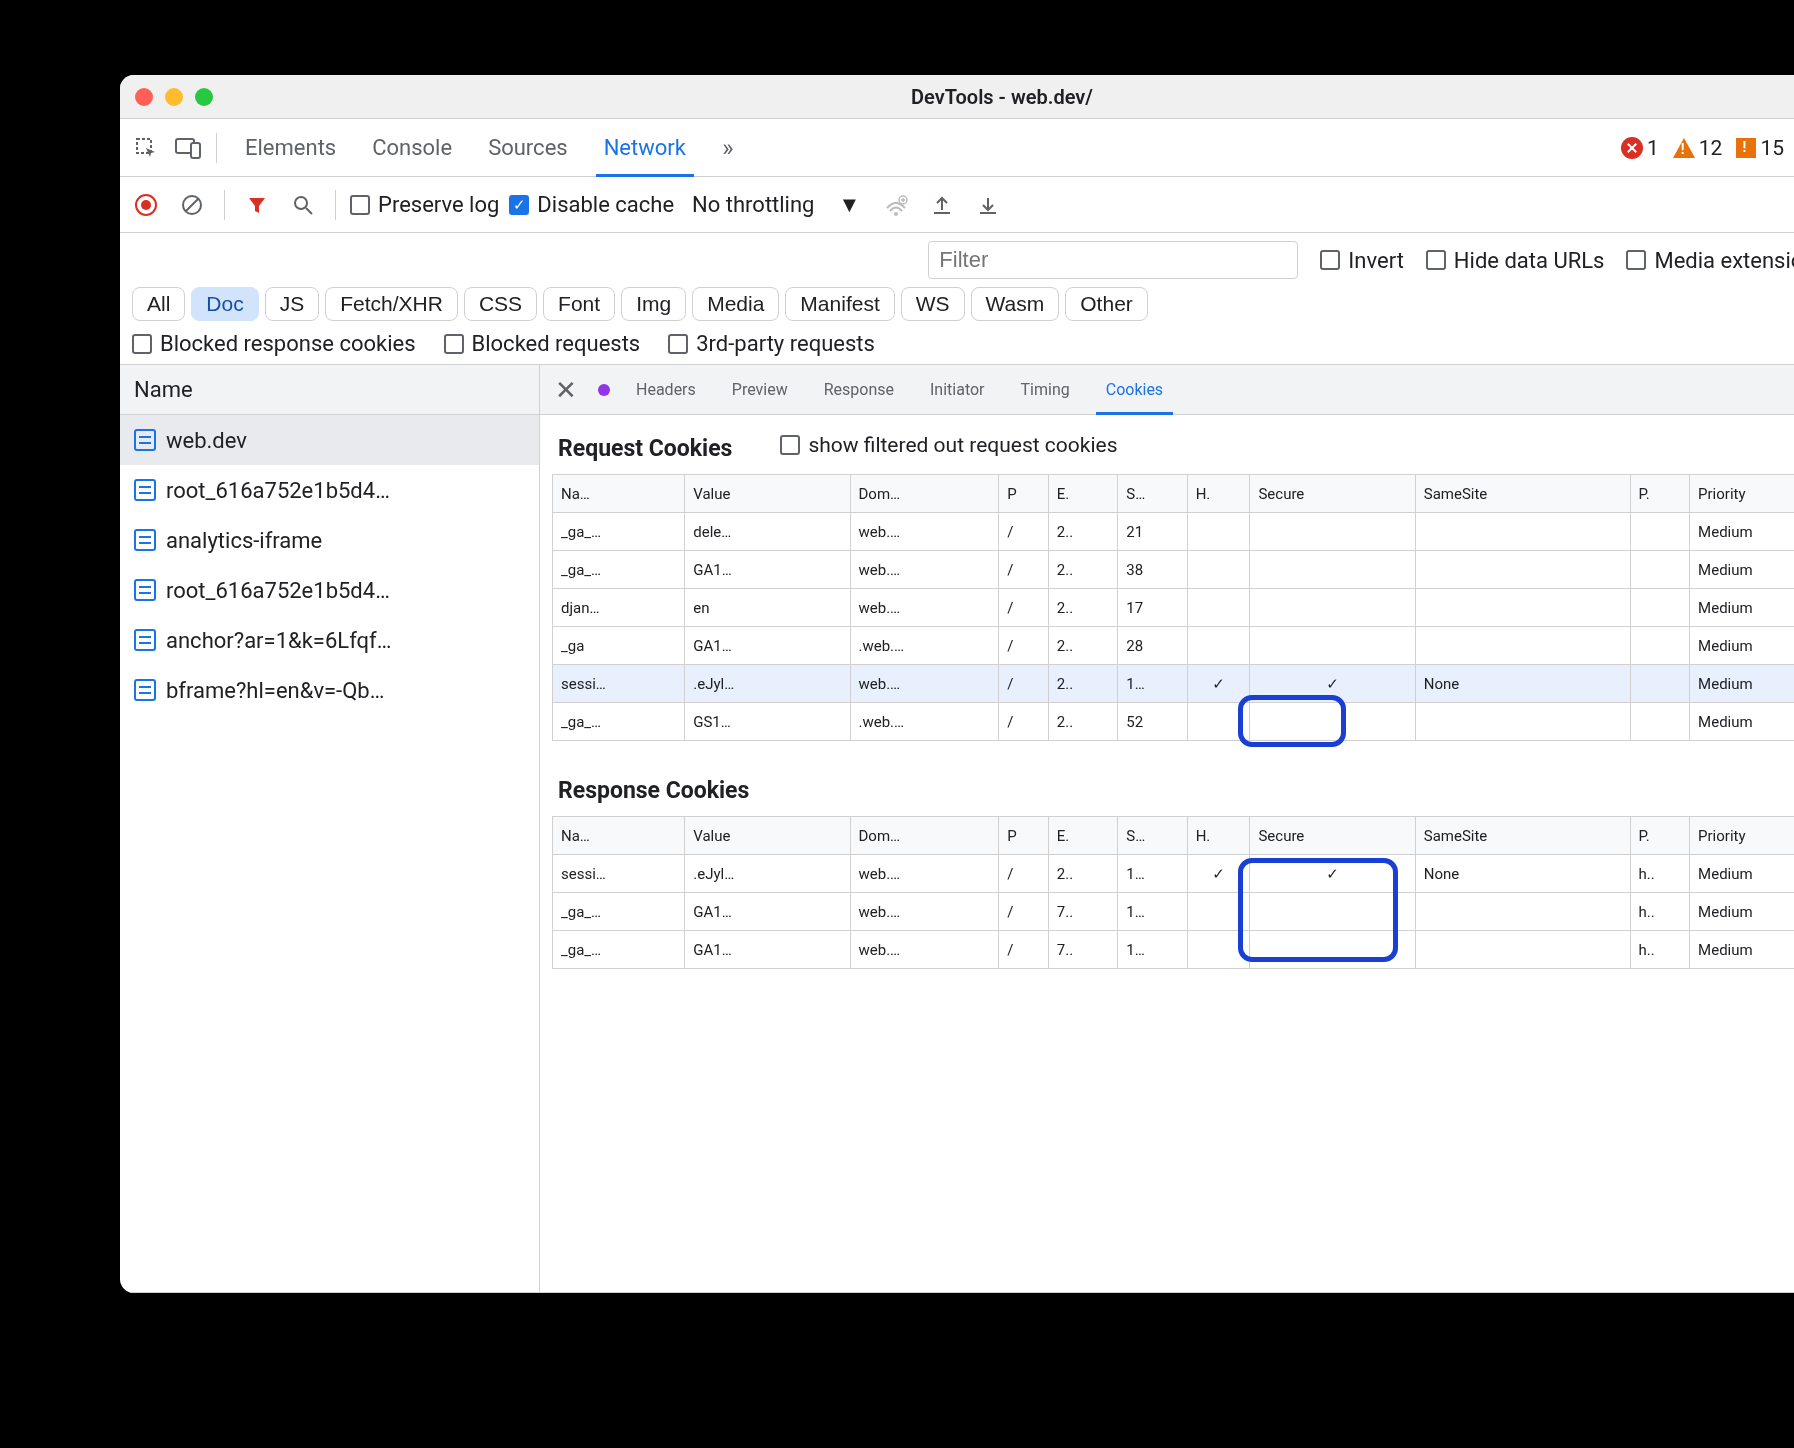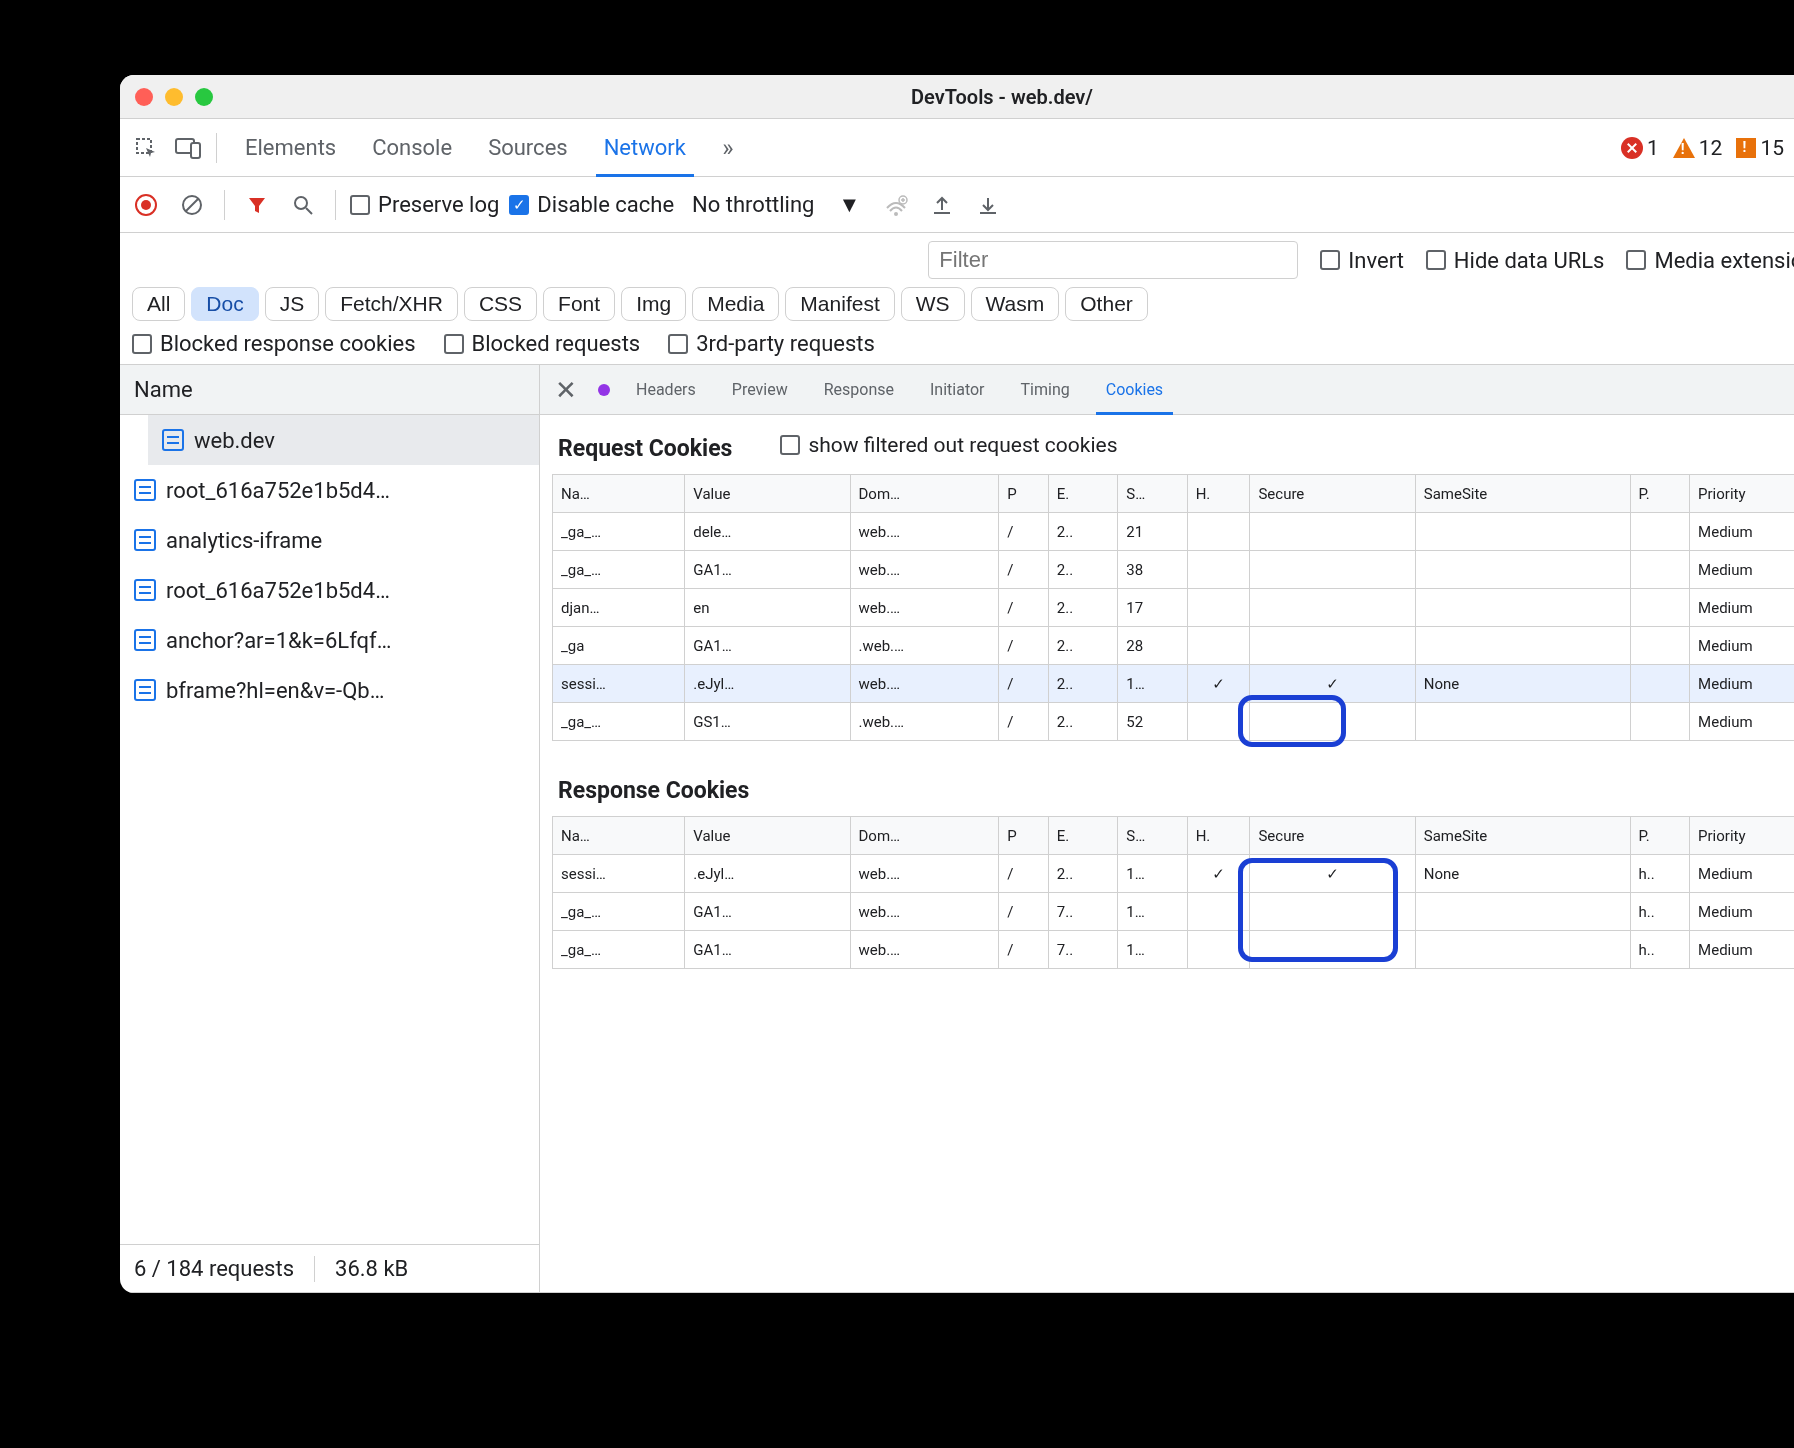--- a/index.html
+++ b/index.html
@@ -122,21 +122,21 @@
   }
   .col-header{
     height:50px;background:#f1f3f4;border-bottom:1px solid #d0d0d0;
     display:flex;align-items:center;padding:0 14px;font-size:22px;color:#202124;
   }
   .name-item{
     height:50px;display:flex;align-items:center;gap:10px;padding:0 14px;
     cursor:pointer;font-size:22px;
     overflow:hidden;white-space:nowrap;text-overflow:ellipsis;
   }
-  .name-item.selected{background:#e8eaed;margin-left:28px;}
+  .name-item.selected{background:#e8eaed;}
   .doc-icon{width:22px;height:22px;border:2px solid #1a73e8;border-radius:3px;position:relative;flex-shrink:0;}
   .doc-icon::before,.doc-icon::after{content:"";position:absolute;background:#1a73e8;height:2px;left:3px;right:3px;}
   .doc-icon::before{top:5px;} .doc-icon::after{top:11px;}
   .name-text{overflow:hidden;text-overflow:ellipsis;white-space:nowrap;}
 
   .detail{flex:1;display:flex;flex-direction:column;overflow:hidden;position:relative;}
   .detail-tabs{
     height:50px;background:#f1f3f4;border-bottom:1px solid #d0d0d0;
     display:flex;align-items:center;padding:0 6px;gap:4px;
   }
@@ -368,25 +368,20 @@
           <div class="name-item">
             <span class="doc-icon"></span>
             <span class="name-text">anchor?ar=1&amp;k=6Lfqf…</span>
           </div>
           <div class="name-item">
             <span class="doc-icon"></span>
             <span class="name-text">bframe?hl=en&amp;v=-Qb…</span>
           </div>
         </div>
       <div style="flex:1"></div>
-      <div class="statusbar">
-        <span>6 / 184 requests</span>
-        <div class="sdiv"></div>
-        <span>36.8 kB</span>
-      </div>
     </div>
 
     <div class="detail">
       <div class="detail-tabs">
         <div class="close-x">✕</div>
         <span class="purple-dot"></span>
         <div id="detail-tabs" style="display: flex; height: 100%;">
             <div class="dtab">Headers</div>
             <div class="dtab">Preview</div>
             <div class="dtab">Response</div>

